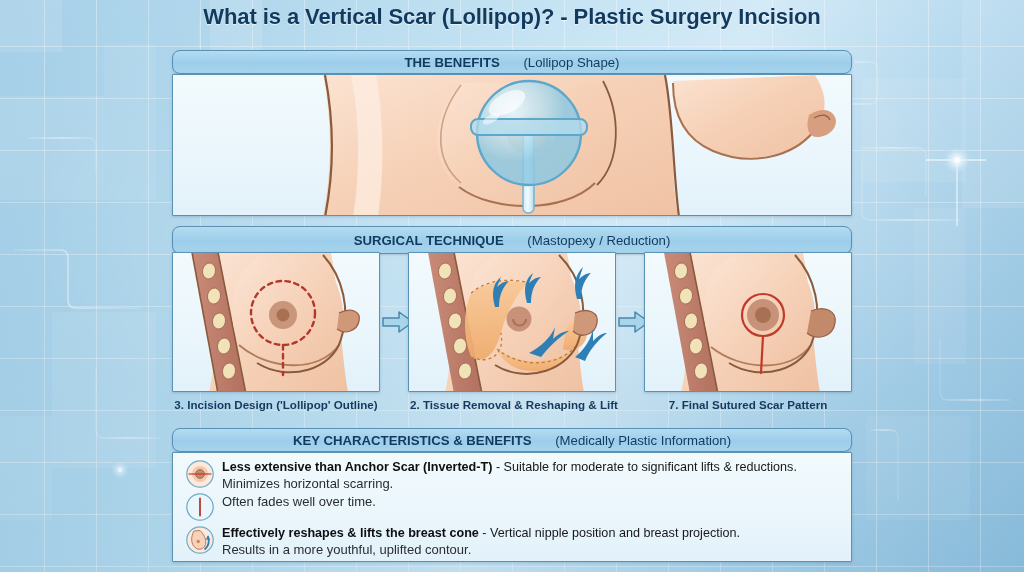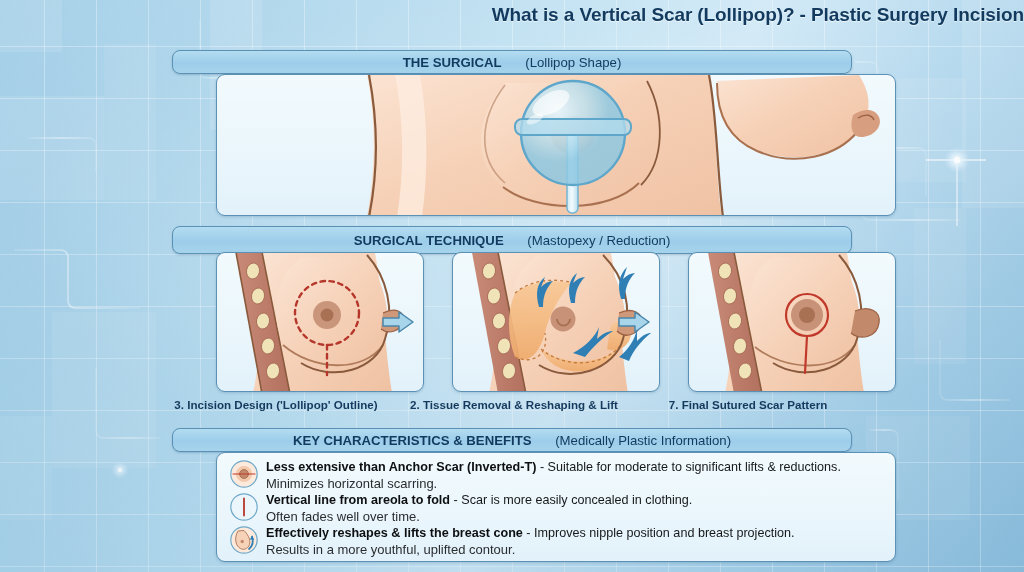--- a/index.html
+++ b/index.html
@@ -42,22 +42,22 @@
     position: absolute; inset: 0;
     background:
       radial-gradient(ellipse 70% 60% at 50% 40%, rgba(255,255,255,0.18) 0%, rgba(255,255,255,0) 70%),
       linear-gradient(to bottom, rgba(255,255,255,0.10), rgba(60,130,175,0.10));
   }
 
   
   #title {
     position: absolute;
     top: 4px; left: 0; right: 0;
-    text-align: right;
-    font-size: 19px;
+    text-align: center;
+    font-size: 22px;
     font-weight: bold;
     color: #123a5e;
     letter-spacing: -0.1px;
     text-shadow: 0 1px 1px rgba(255,255,255,0.65);
     white-space: nowrap;
   }
 
   
   .band {
     position: absolute;
@@ -74,26 +74,25 @@
     font-size: 13.2px;
     color: #123a5e;
     white-space: nowrap;
   }
   .band-txt b { font-weight: bold; }
   .band-txt span { font-weight: normal; margin-left: 20px; }
 
   .panel {
     position: absolute;
     border: 1.4px solid #5b91b4;
-    border-radius: 9px;
+    border-radius: 1px;
     background: linear-gradient(to bottom, #f2fafd 0%, #eaf6fc 60%, #e2f1fa 100%);
     box-shadow: 0 1px 3px rgba(30,80,120,0.22);
     box-sizing: border-box;
     overflow: hidden;
-    margin-left: 44px;
   }
 
   
   #concept-band { left: 172px; top: 50px; width: 680px; height: 24px; }
   #concept-panel { left: 172px; top: 74px; width: 680px; height: 142px; }
 
   
   #tech-band { left: 172px; top: 226px; width: 680px; height: 28px; }
   .tech-panel { top: 252px; width: 208px; height: 140px; }
   #tech-panel-1 { left: 172px; }
@@ -201,21 +200,21 @@
   <circle cx="957" cy="160" r="3.2" fill="#ffffff"></circle>
   <circle cx="120" cy="470" r="9" fill="url(#nodeGlow)" opacity="0.75"></circle>
   <circle cx="120" cy="470" r="2.2" fill="#ffffff" opacity="0.85"></circle>
 </svg>
 <div id="bg-vignette"></div>
 
 <div id="title">What is a Vertical Scar (Lollipop)? - Plastic Surgery Incision</div>
 
 <div id="concept-band" class="band">
   <div class="band-txt">
-    <b>THE SURGICAL</b><span> (Lollipop Shape)</span>
+    <b>THE BENEFITS</b><span> (Lollipop Shape)</span>
   </div>
 </div>
 
 <div id="concept-panel" class="panel">
   <svg viewBox="0 0 680 142" width="680" height="142">
     <defs>
       <linearGradient id="skinA" x1="0" y1="0" x2="1" y2="1">
         <stop offset="0%" stop-color="#fbe3d2"></stop>
         <stop offset="45%" stop-color="#f6d1b7"></stop>
         <stop offset="100%" stop-color="#f0c2a4"></stop>
@@ -433,32 +432,31 @@
       <div class="kc-sub">Minimizes horizontal scarring.</div>
     </div>
   </div>
 
   <div class="kc-row">
     <svg class="kc-icon" viewBox="0 0 30 30">
       <circle cx="15" cy="15" r="13.2" fill="#eaf6fc" stroke="#6fa9c9" stroke-width="1.2"></circle>
       <path d="M15 6.5 L15 23.5" stroke="#b5372c" stroke-width="1.8" stroke-linecap="round"></path>
     </svg>
     <div class="kc-text">
-      <div class="kc-main"><b>Vertical line from areola to fold</b><span> - Scar is more easily concealed in clothing.</span></div>
       <div class="kc-sub">Often fades well over time.</div>
     </div>
   </div>
 
   <div class="kc-row">
     <svg class="kc-icon" viewBox="0 0 30 30">
       <circle cx="15" cy="15" r="13.2" fill="#fdeadd" stroke="#6fa9c9" stroke-width="1.2"></circle>
       <path d="M9 6 C5.5 12 6 19 10 22.5 C14 26 19 24 20.5 19.5 C22 14 18 8.5 15 5.5 Z" fill="#f6d2b9" stroke="#b07c5c" stroke-width="1"></path>
       <circle cx="13.2" cy="16.5" r="1.7" fill="#c28a6a"></circle>
       <path d="M20 24 C23.5 21 24.5 16 23 11.5" fill="none" stroke="#2f7fb5" stroke-width="1.8" stroke-linecap="round"></path>
       <path d="M23 11 L25.3 14.8 L20.7 14.6 Z" fill="#2f7fb5"></path>
     </svg>
     <div class="kc-text">
-      <div class="kc-main"><b>Effectively reshapes &amp; lifts the breast cone</b><span> - Improves nipple position and breast projection.</span></div>
+      <div class="kc-main"><b>Effectively reshapes &amp; lifts the breast cone</b><span> - Vertical nipple position and breast projection.</span></div>
       <div class="kc-sub">Results in a more youthful, uplifted contour.</div>
     </div>
   </div>
 
 </div>
 
 </body></html>

